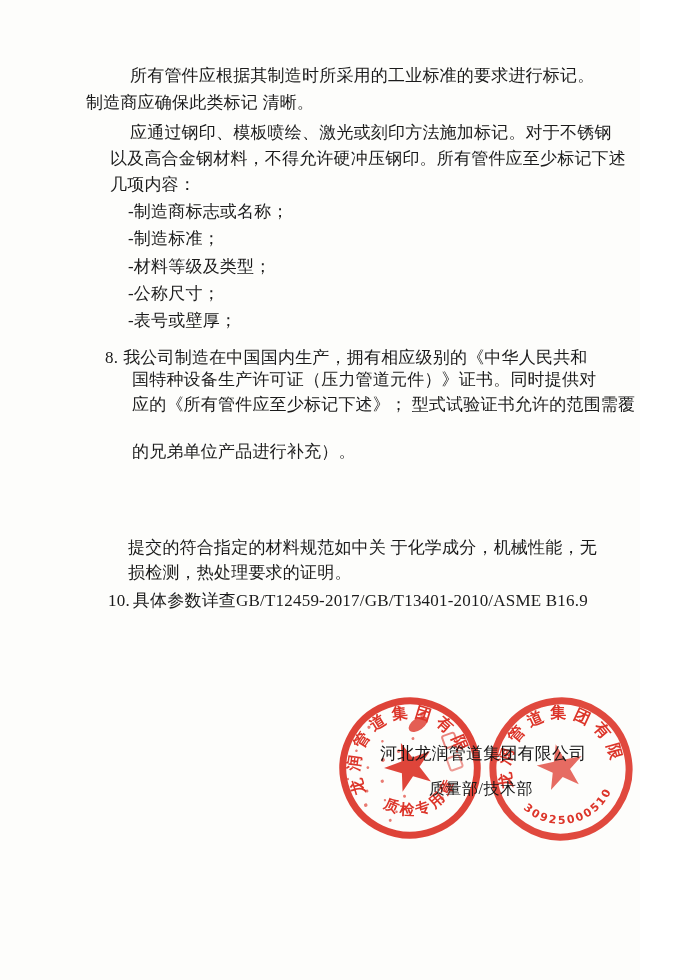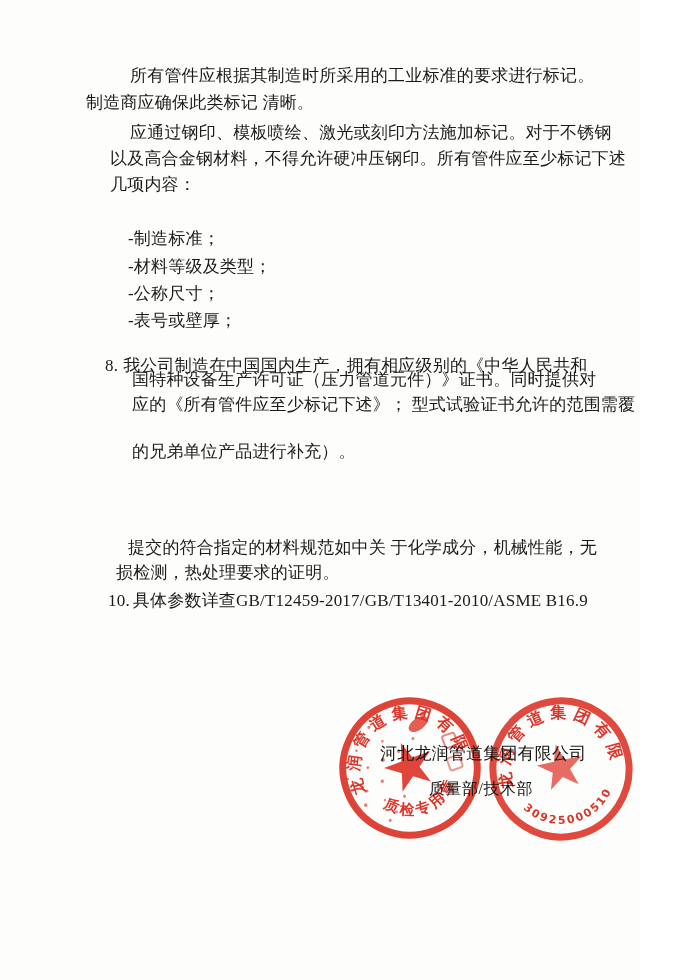--- a/index.html
+++ b/index.html
@@ -58,32 +58,33 @@
 
 <div class="page">
 
   <div class="tline" style="top:66px;left:130px">所有管件应根据其制造时所采用的工业标准的要求进行标记。</div>
   <div class="tline" style="top:93px;left:86px">制造商应确保此类标记 清晰。</div>
 
   <div class="tline" style="top:123px;left:130px">应通过钢印、模板喷绘、激光或刻印方法施加标记。对于不锈钢</div>
   <div class="tline" style="top:149px;left:110px">以及高合金钢材料，不得允许硬冲压钢印。所有管件应至少标记下述</div>
   <div class="tline" style="top:175px;left:110px">几项内容：</div>
 
+  <div class="tline" style="top:202px;left:128px">-制造商标志或名称；</div>
   <div class="tline" style="top:229px;left:128px">-制造标准；</div>
   <div class="tline" style="top:257px;left:128px">-材料等级及类型；</div>
   <div class="tline" style="top:284px;left:128px">-公称尺寸；</div>
   <div class="tline" style="top:311px;left:128px">-表号或壁厚；</div>
 
-  <div class="tline" style="top:356px;left:105px"><span class="num">8.</span><span>我公司制造在中国国内生产，拥有相应级别的《中华人民共和</span></div>
+  <div class="tline" style="top:348px;left:105px"><span class="num">8.</span><span>我公司制造在中国国内生产，拥有相应级别的《中华人民共和</span></div>
   <div class="tline" style="top:370px;left:132px">国特种设备生产许可证（压力管道元件）》证书。同时提供对</div>
   <div class="tline" style="top:395px;left:132px">应的《所有管件应至少标记下述》； 型式试验证书允许的范围需覆</div>
   <div class="tline" style="top:442px;left:132px">的兄弟单位产品进行补充）。</div>
 
   <div class="tline" style="top:538px;left:128px">提交的符合指定的材料规范如中关 于化学成分，机械性能，无</div>
-  <div class="tline" style="top:563px;left:116px">损检测，热处理要求的证明。</div>
+  <div class="tline" style="top:563px;left:128px">损检测，热处理要求的证明。</div>
 
   <div class="tline" style="top:591px;left:108px"><span class="num" style="margin-right:3px">10.</span><span>具体参数详查GB/T12459-2017/GB/T13401-2010/ASME B16.9</span></div>
 
   <div class="overlay-black" style="top:742px;left:380px;font-size:17px;letter-spacing:0.2px">河北龙润管道集团有限公司</div>
   <div class="overlay-black" style="top:779px;left:429px;font-size:16px;letter-spacing:0.5px">质量部/技术部</div>
 
   <svg class="seal" style="left:336px;top:694px" width="148" height="148" viewBox="0 0 150 150">
     <g transform="rotate(-20 75 75)">
       <circle cx="75" cy="75" r="68" fill="none" stroke="#dd2a1e" stroke-width="7" opacity="0.93"></circle>
       <path id="arcTopL" d="M 27.1 92.4 A 51 51 0 1 1 122.9 92.4" fill="none"></path>

